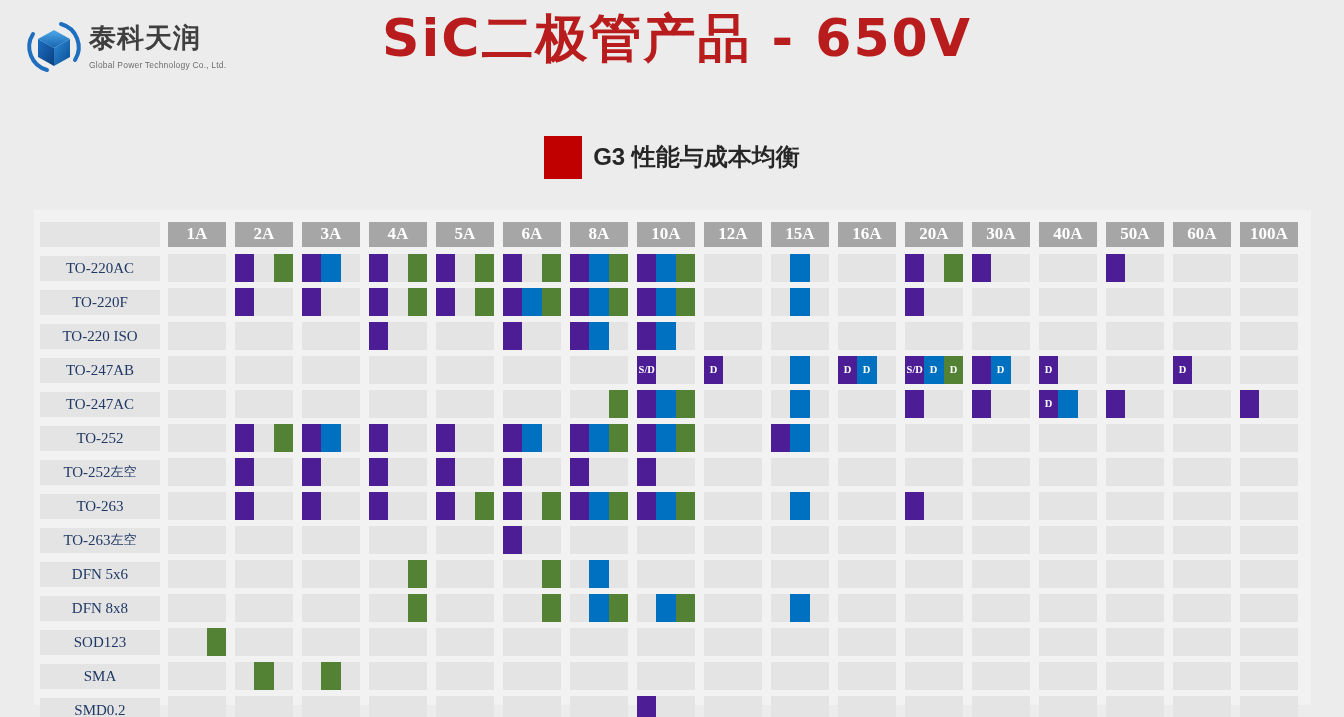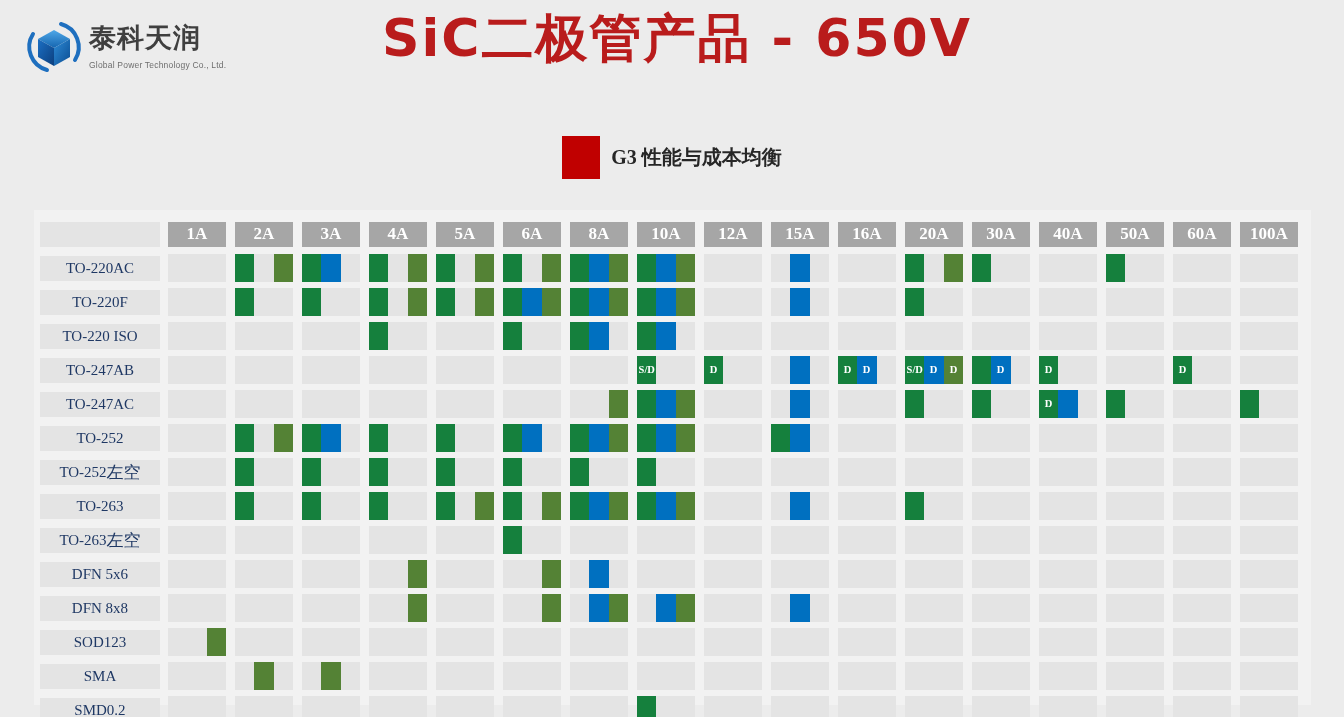--- a/index.html
+++ b/index.html
@@ -45,42 +45,42 @@
 
   
   #legend {
     position:absolute; left:0; top:133px; width:1344px; height:48px;
     display:flex; justify-content:center; align-items:center;
   }
   .legend-item { display:flex; align-items:center; margin:0 38px; }
   .legend-swatch { width:38px; height:43px; flex:0 0 auto; }
   .legend-label {
     margin-left:11px;
-    font-family:Liberation Serif, serif;
-    font-size:20px; font-weight:bold; color:#262626;
+    font-family:Liberation Sans, sans-serif;
+    font-size:24px; font-weight:bold; color:#262626;
     white-space:nowrap;
   }
 
   
   #matrix {
     position:absolute; left:34px; top:210px;
     width:1277px; height:495px;
     background:#F2F2F2;
     padding:8px 6px 6px 6px;
   }
   .row { display:flex; height:32px; margin-bottom:2px; align-items:center; }
   .rowhead {
     width:120px; height:25px; flex:0 0 auto;
     background:#E4E4E4;
     display:flex; align-items:center; justify-content:center;
     font-family:"Liberation Serif", serif;
     font-size:15px; color:#1F3864;
     white-space:nowrap;
   }
-  .rowhead .sub { font-family:Liberation Mono, monospace; font-size:17px; }
+  .rowhead .sub { font-family:Liberation Mono, monospace; font-size:13px; }
   .gap { width:8px; flex:0 0 auto; }
 
   .hdrcell {
     width:58px; height:25px; margin-right:9px; flex:0 0 auto;
     background:#A6A6A6;
     display:flex; align-items:center; justify-content:center;
     font-family:"Liberation Serif", serif;
     font-size:17px; font-weight:bold; color:#FFFFFF;
   }
 
@@ -90,21 +90,21 @@
     background:#E4E4E4;
   }
   .slot {
     flex:1 1 33.333%; height:28px;
     display:flex; align-items:center; justify-content:center;
     font-family:"Liberation Serif", serif;
     font-size:10px; font-weight:bold; color:#FFFFFF;
     line-height:1;
   }
   .slot.empty { background:transparent; }
-  .slot.g3 { background:#15803d; }
+  .slot.g3 { background:#4c1d95; }
   .slot.g4 { background:#0070C0; }
   .slot.g5 { background:#548235; }
   .slot .lbl { transform:scale(1.05); }
 </style>
 </head>
 <body>
 
 <div id="header">
 
   <div id="logo">

